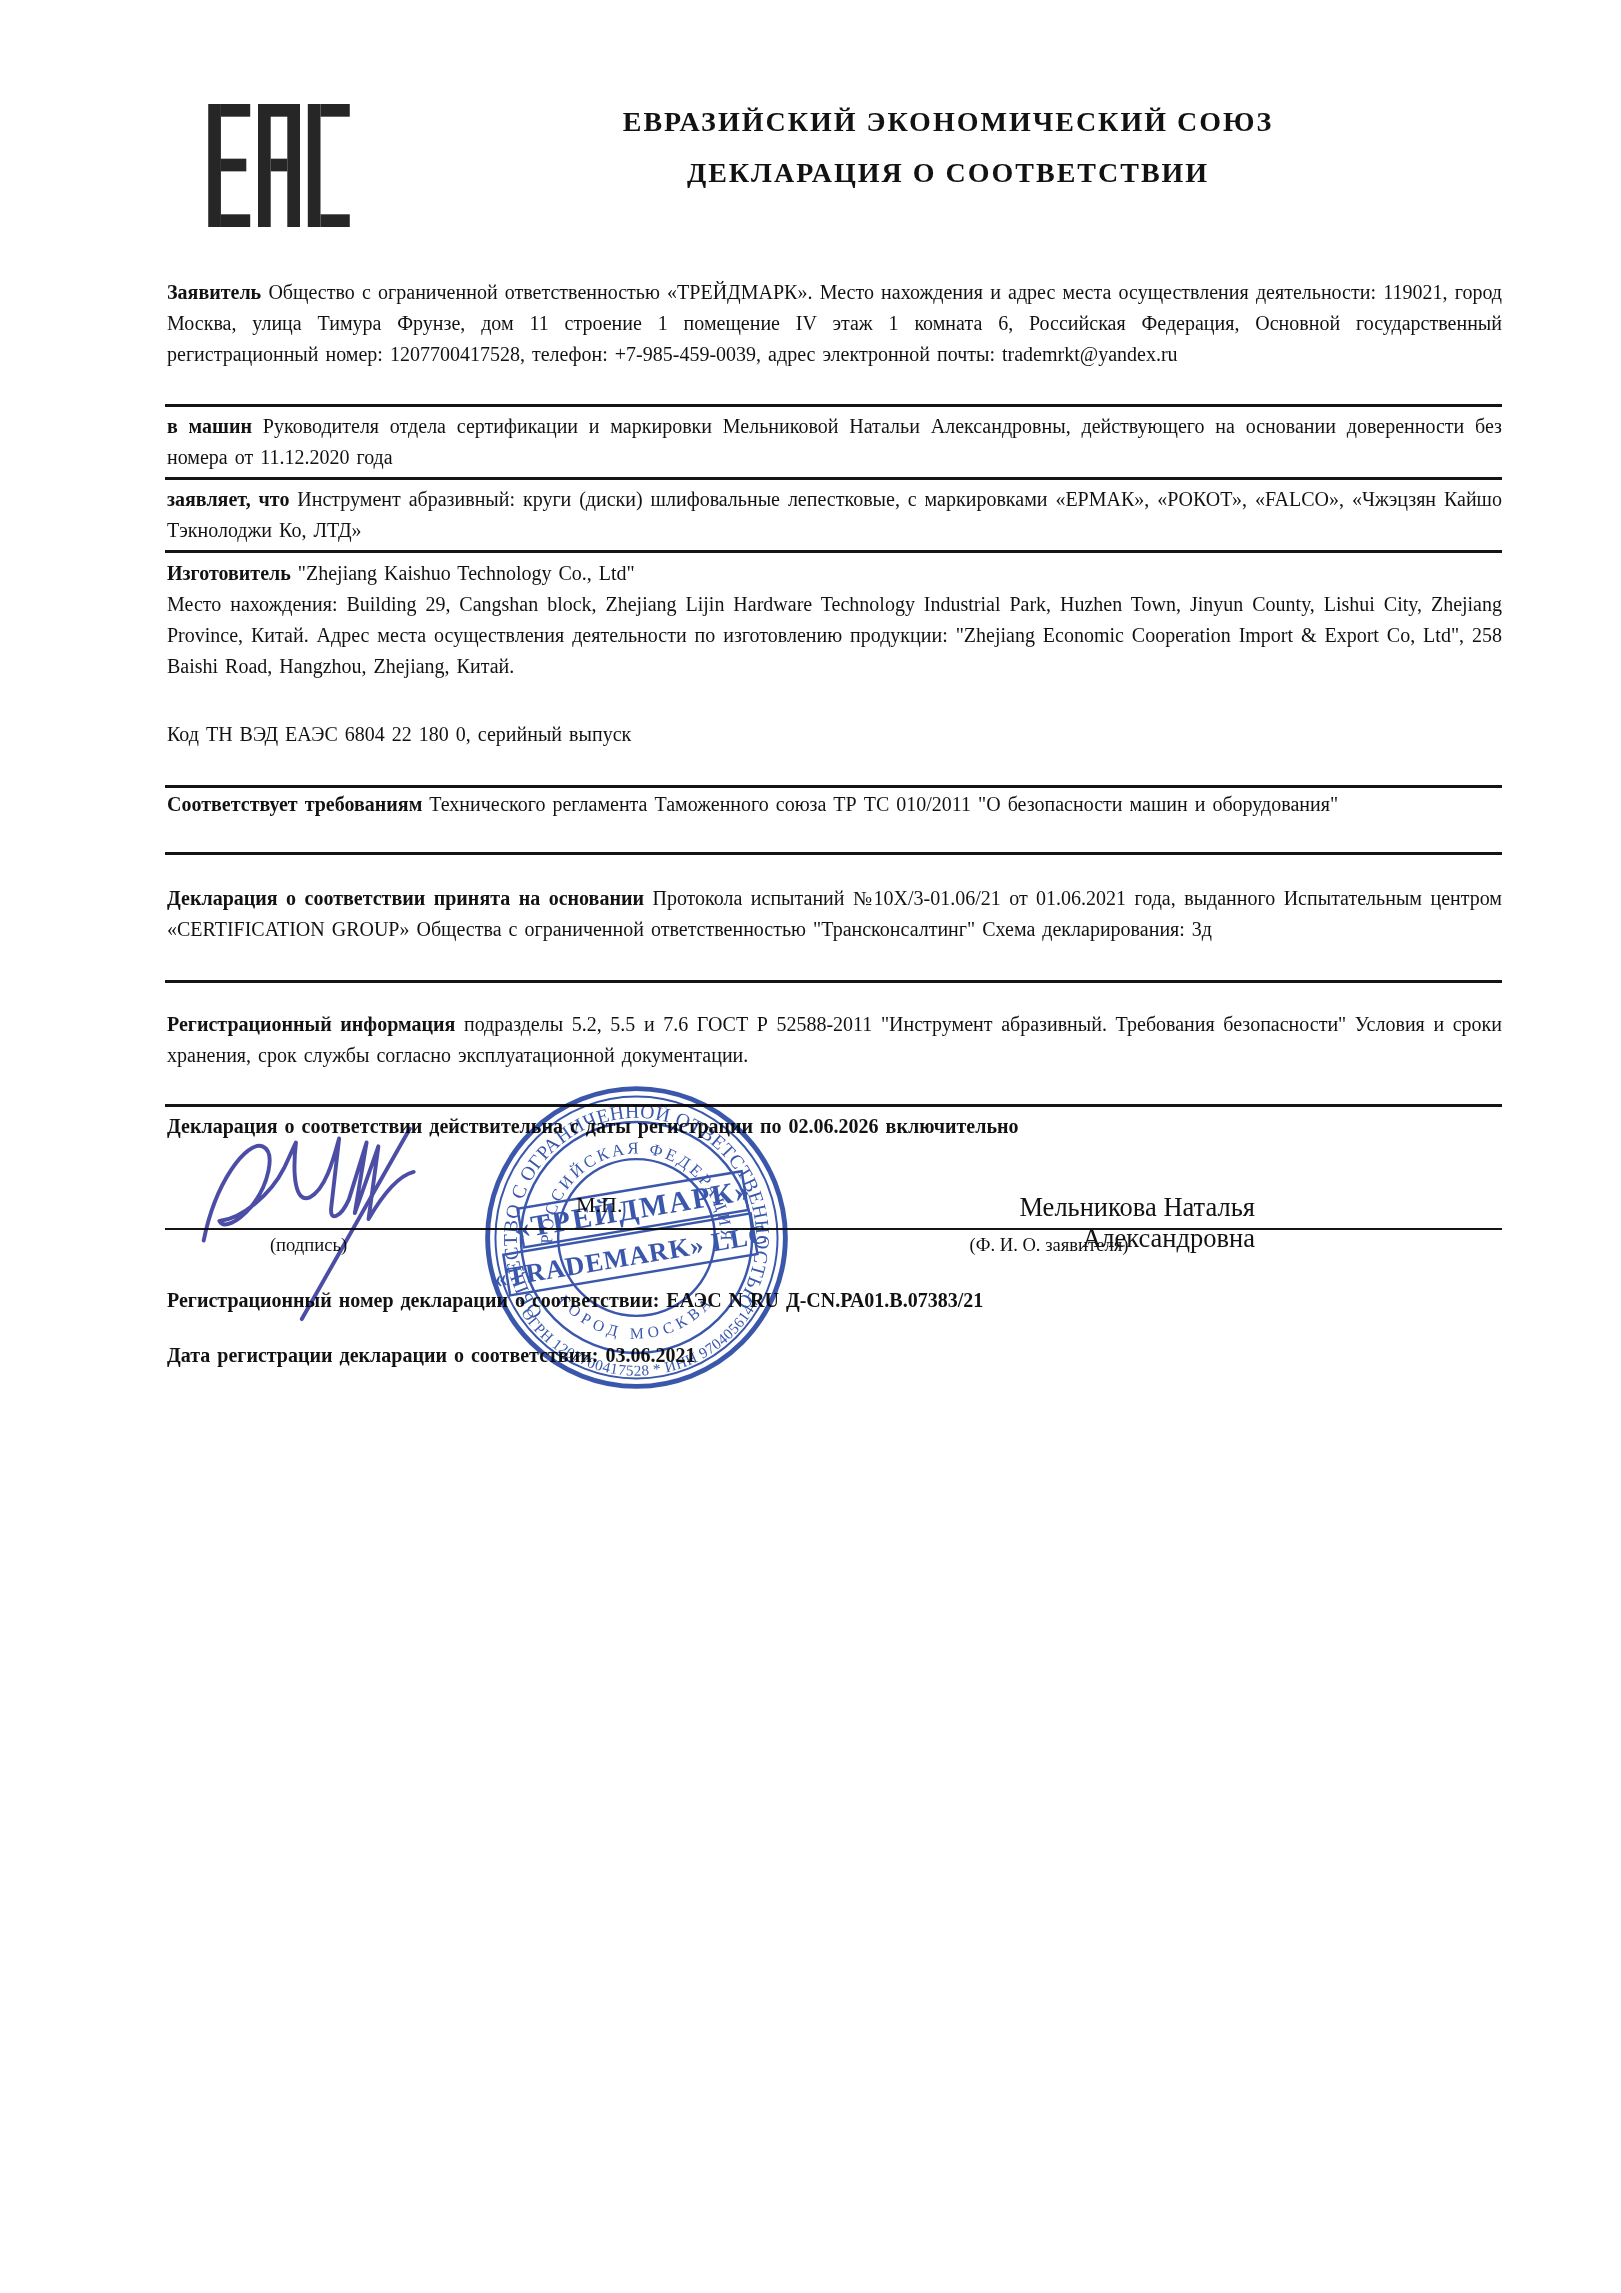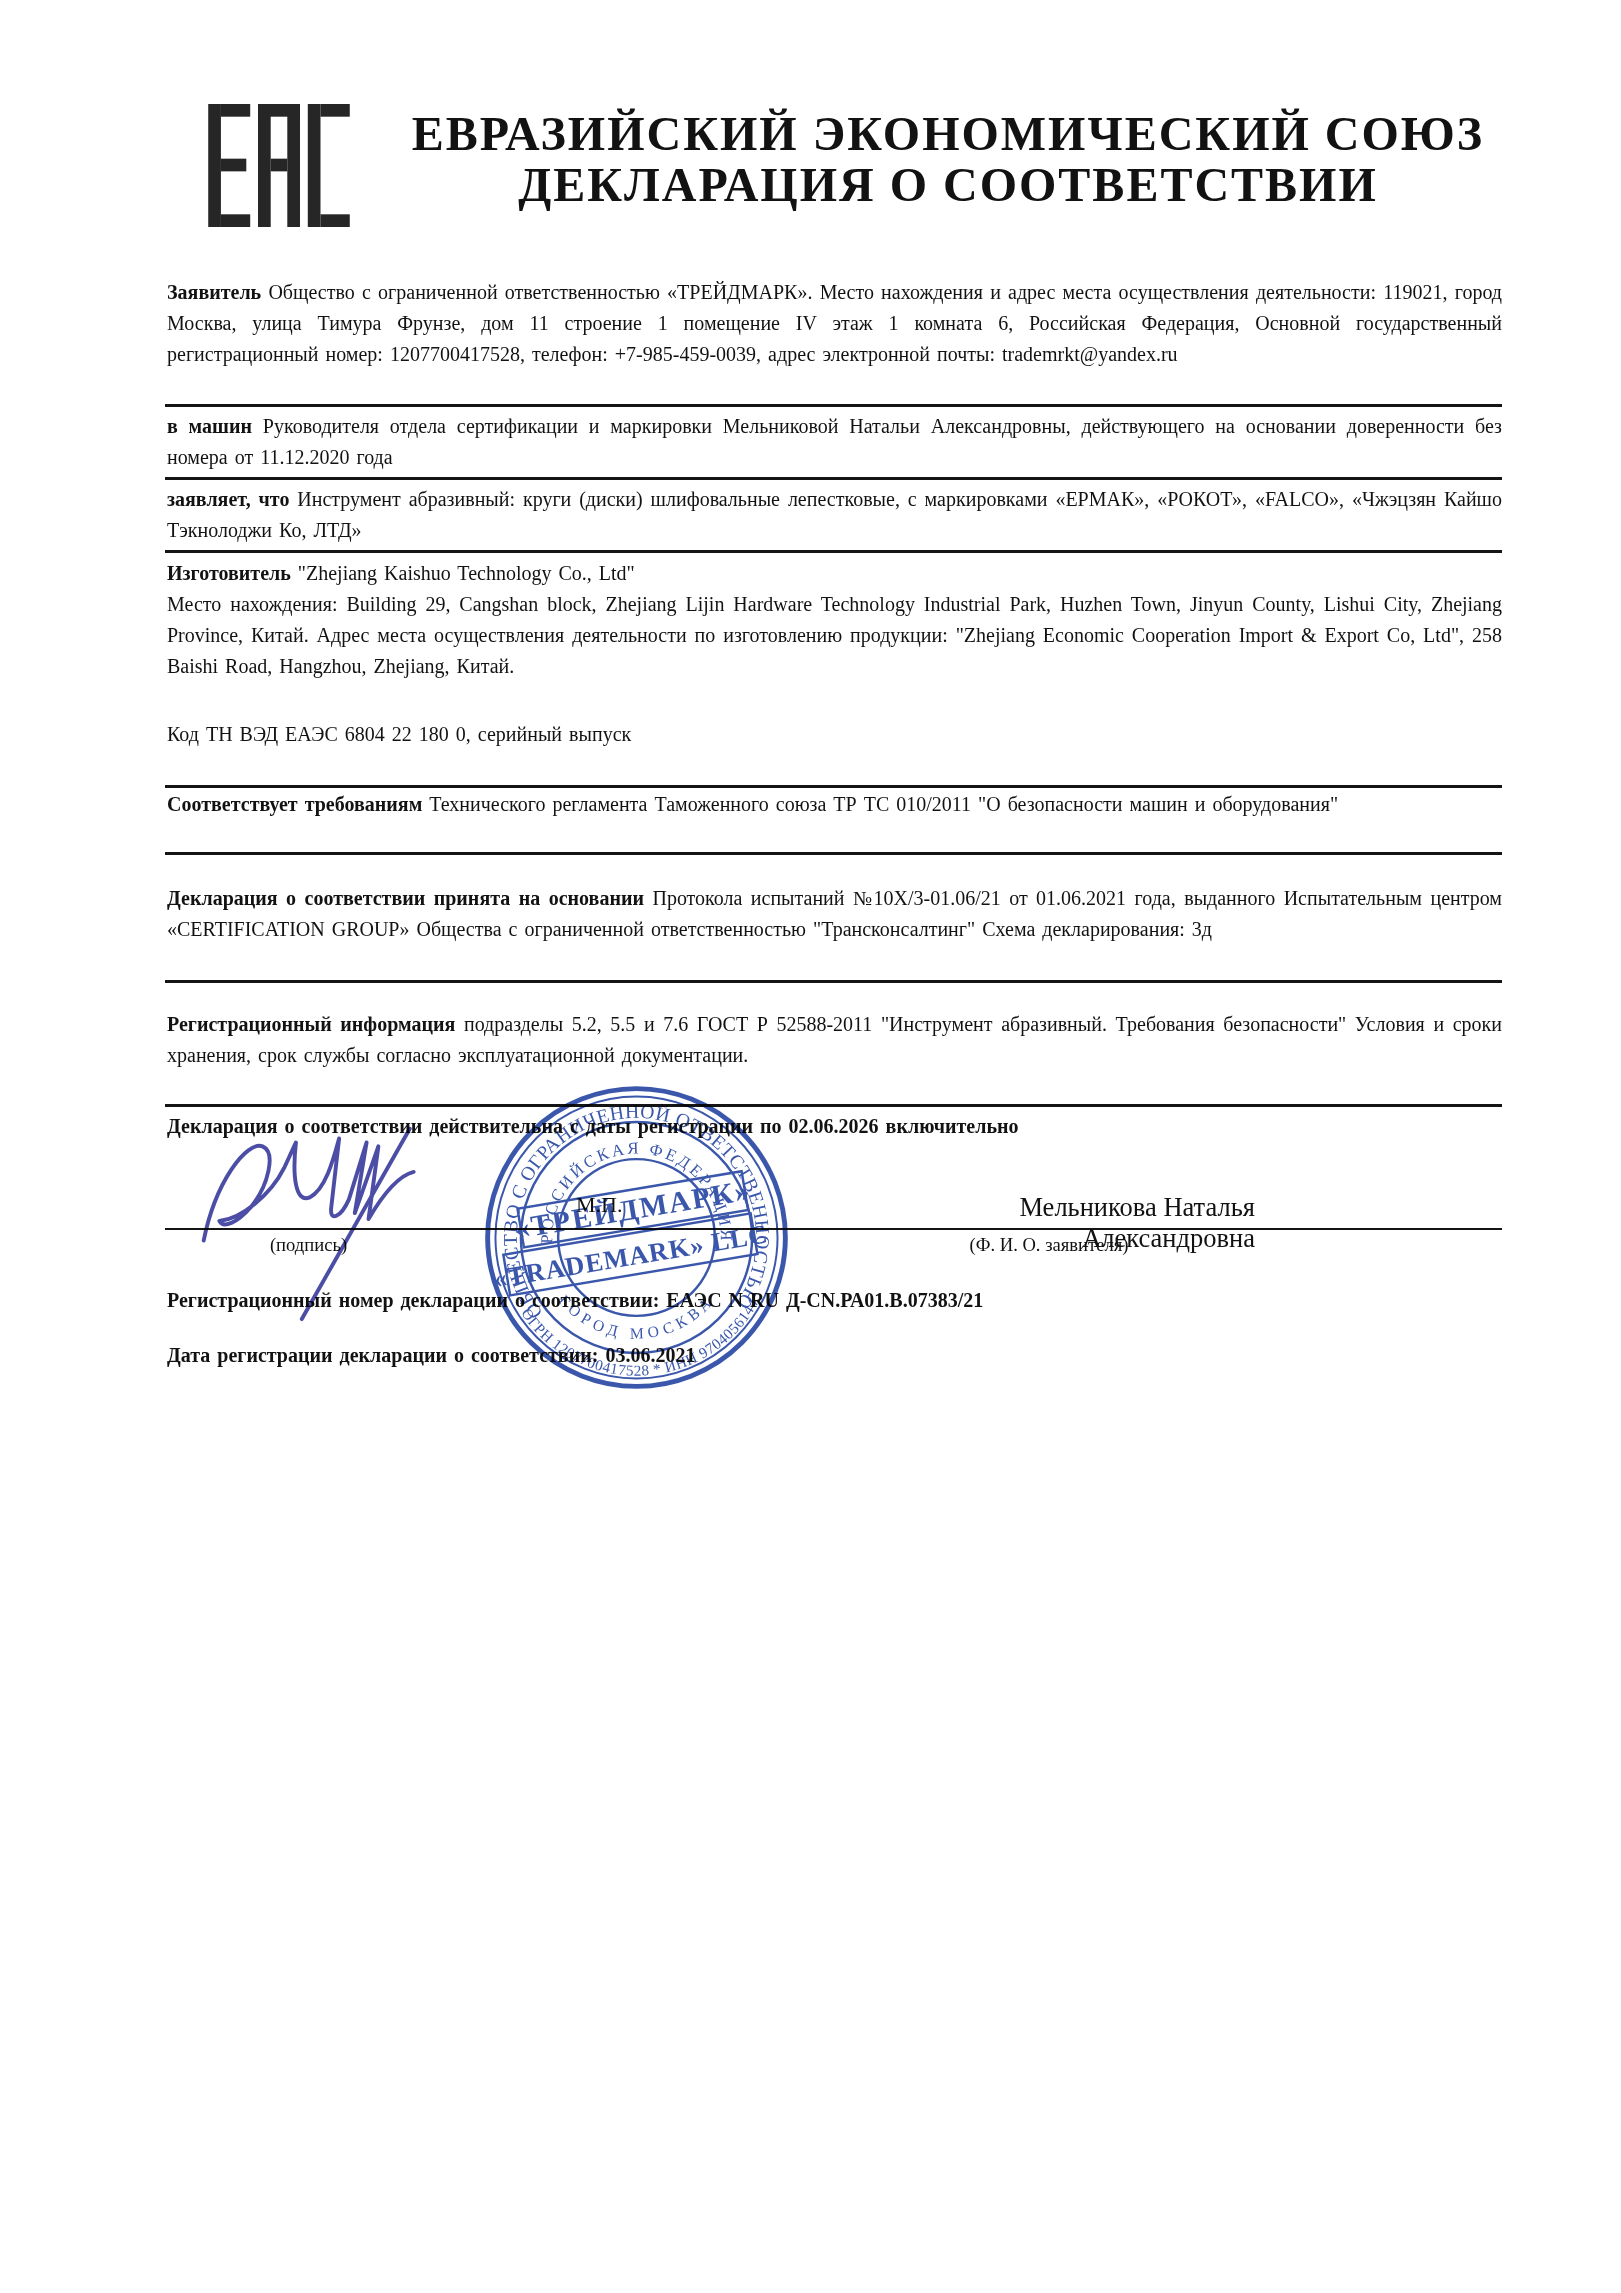--- a/index.html
+++ b/index.html
@@ -6,21 +6,21 @@
   body{
     width:1621px;height:2294px;
     background:#ffffff;
     position:relative;
     font-family:"Liberation Serif","DejaVu Serif",serif;
     color:#121212;
     overflow:hidden;
   }
   .title{
     position:absolute;left:392px;width:1112px;
-    text-align:center;font-weight:bold;font-size:48px;
+    text-align:center;font-weight:bold;font-size:28px;
     letter-spacing:2px;margin:0;white-space:nowrap;
   }
   .para{
     position:absolute;left:167px;width:1335px;
     font-size:20px;line-height:31px;
     text-align:justify;word-spacing:2px;margin:0;
   }
   .para p{margin:0;}
   .nojust{text-align:left;}
   .boldline{font-weight:bold;}

